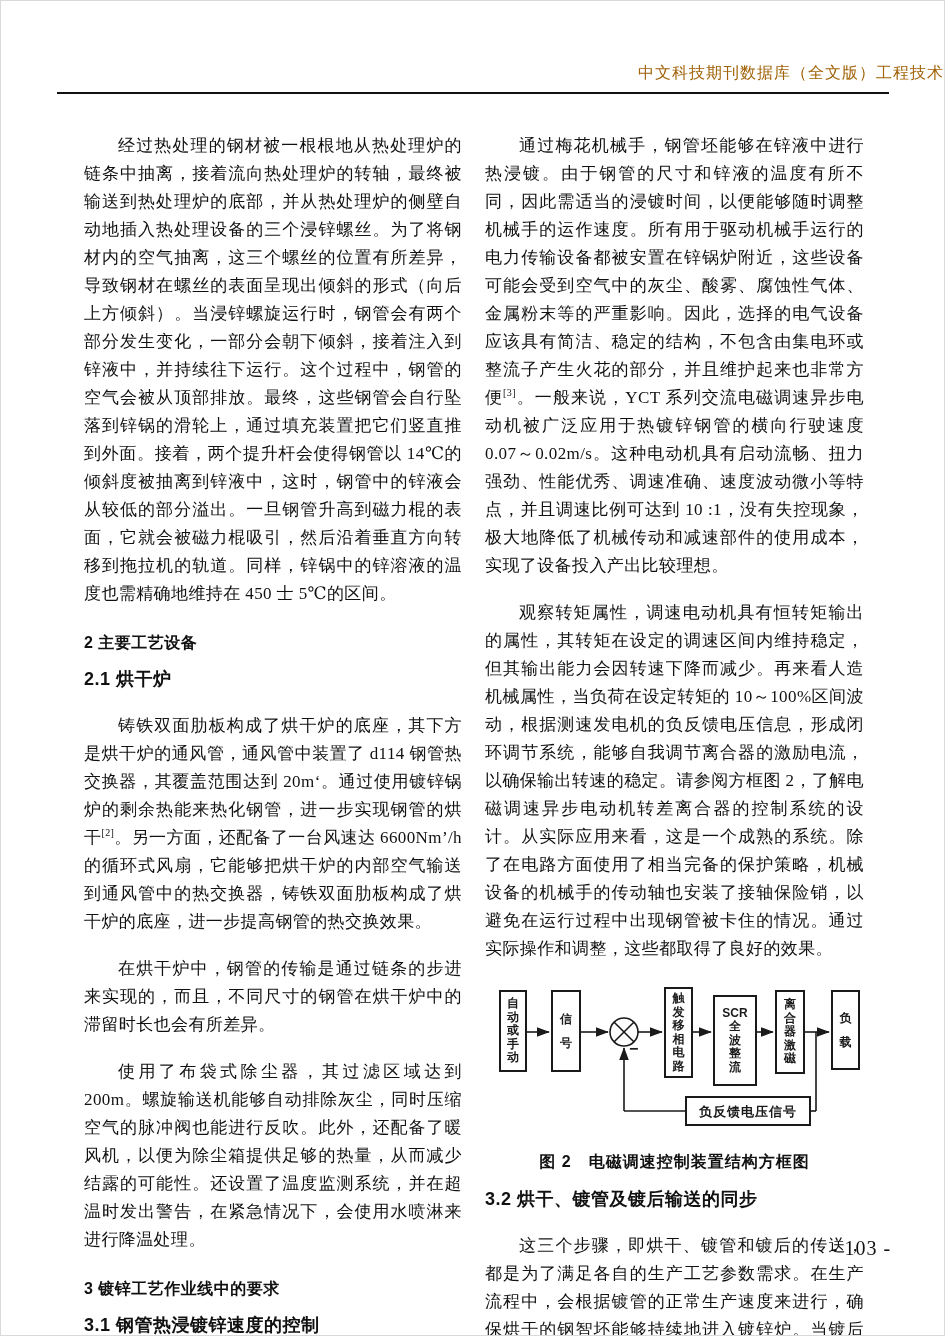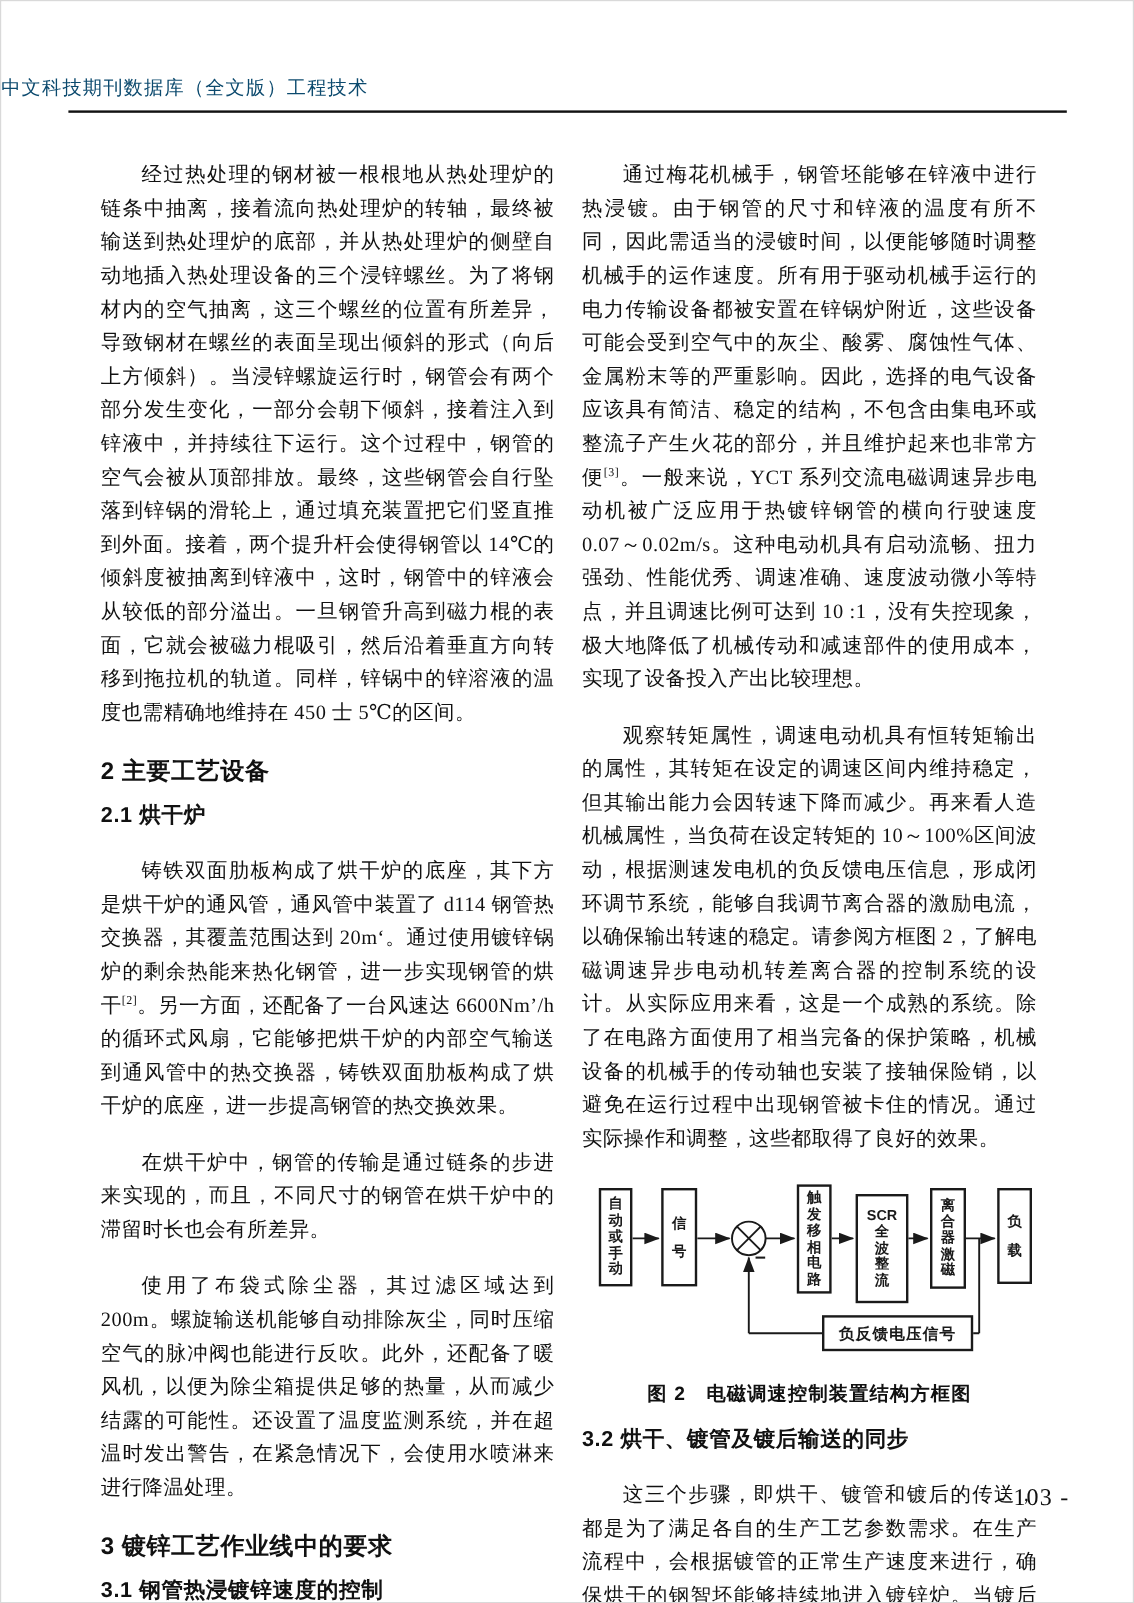--- a/index.html
+++ b/index.html
@@ -8,42 +8,42 @@
     width:945px;height:1336px;
     background:#ffffff;
     border:1px solid #d9d9d9;
     box-sizing:border-box;
     font-family:"Liberation Serif","DejaVu Serif",serif;
     color:#111;
     overflow:hidden;
   }
   .header-line{
     position:absolute;top:62px;left:0;width:100%;
-    text-align:left;font-size:16px;letter-spacing:1px;color:#0c4a6e;
+    text-align:right;font-size:16px;letter-spacing:1px;color:#a16207;
   }
   .header-rule{
     position:absolute;top:91px;left:56px;width:832px;height:2px;background:#111;
   }
   .col{position:absolute;top:112px;text-align:justify;}
   .col-left{left:83px;width:378px;}
   .col-right{left:484px;width:379px;}
   p.body{
     margin:19px 0;
     font-size:17px;line-height:28px;letter-spacing:0.4px;
     text-indent:2em;
   }
   sup.ref{font-size:10px;line-height:0;}
   h3.sub{
     font-family:"Liberation Sans","DejaVu Sans",sans-serif;
     font-size:18px;font-weight:bold;margin:6px 0 4px 0;line-height:28px;
     text-align:left;letter-spacing:0.5px;
   }
   h2.big{
     font-family:"Liberation Sans","DejaVu Sans",sans-serif;
-    font-size:20px;font-weight:bold;margin:9px 0 5px 0;line-height:32px;
+    font-size:16px;font-weight:bold;margin:9px 0 5px 0;line-height:32px;
     text-align:left;letter-spacing:0.5px;
   }
   
   .figure-wrap{margin-top:6px;}
   .diagram{
     position:relative;width:379px;height:150px;
   }
   .diagram svg{position:absolute;left:0;top:0;}
   .dbox{
     position:absolute;

